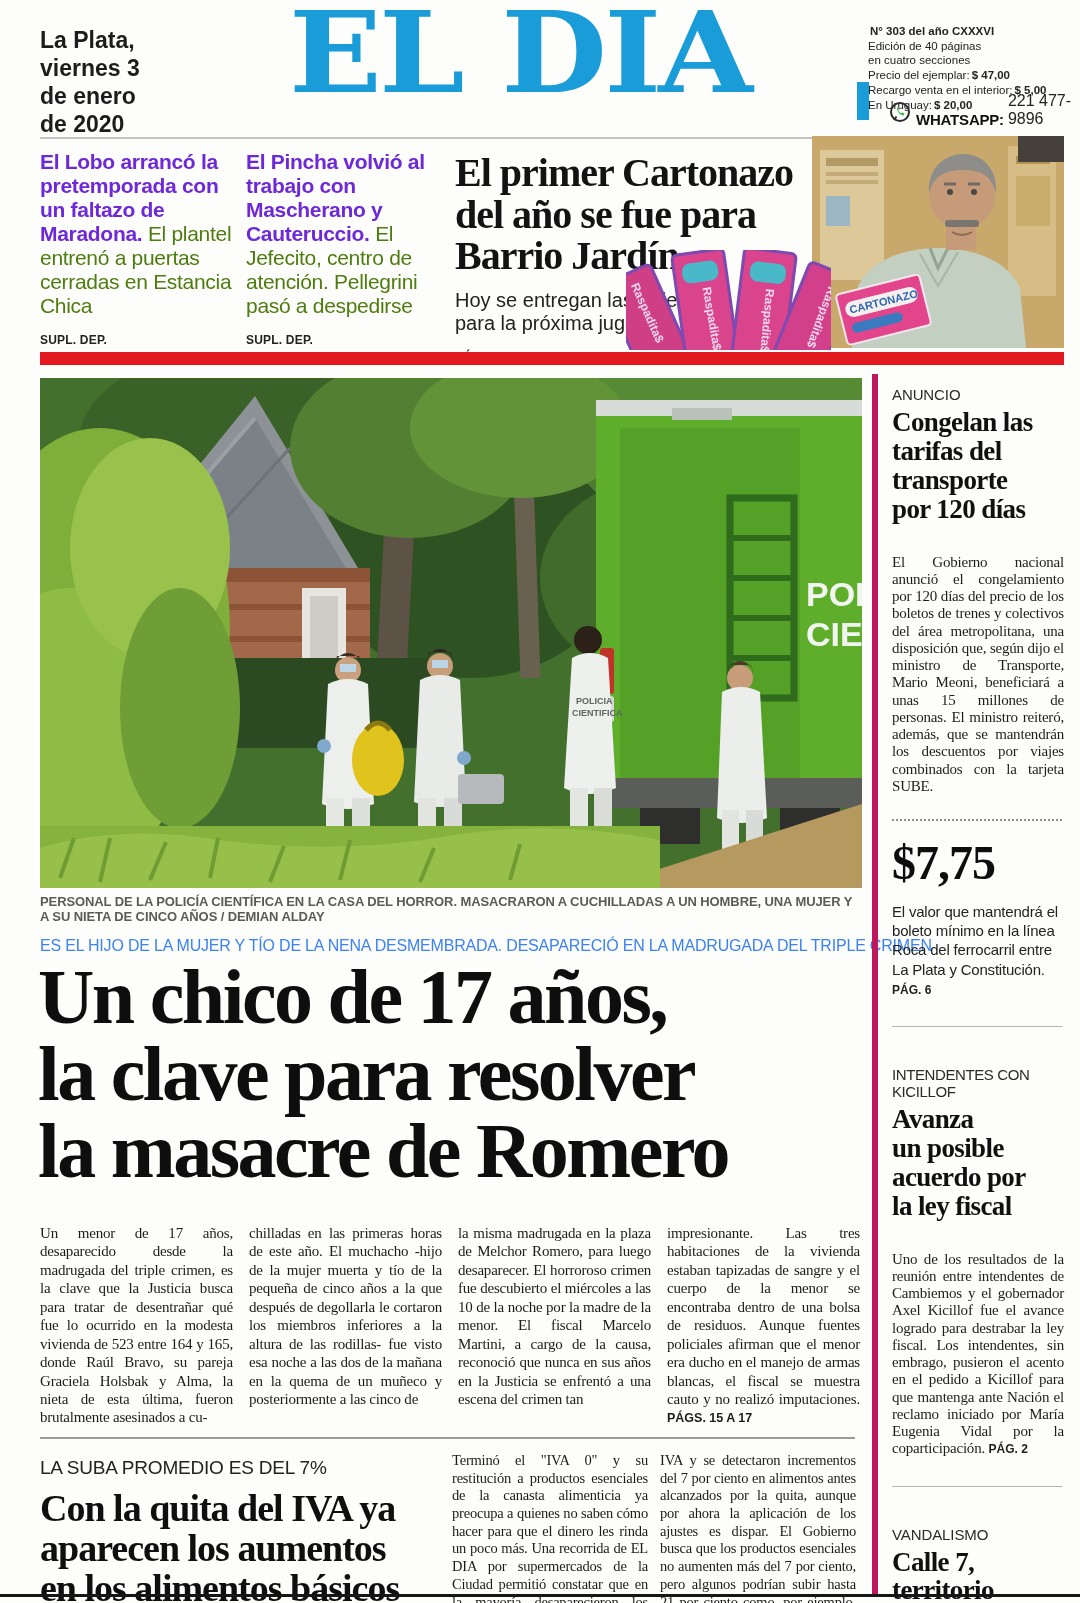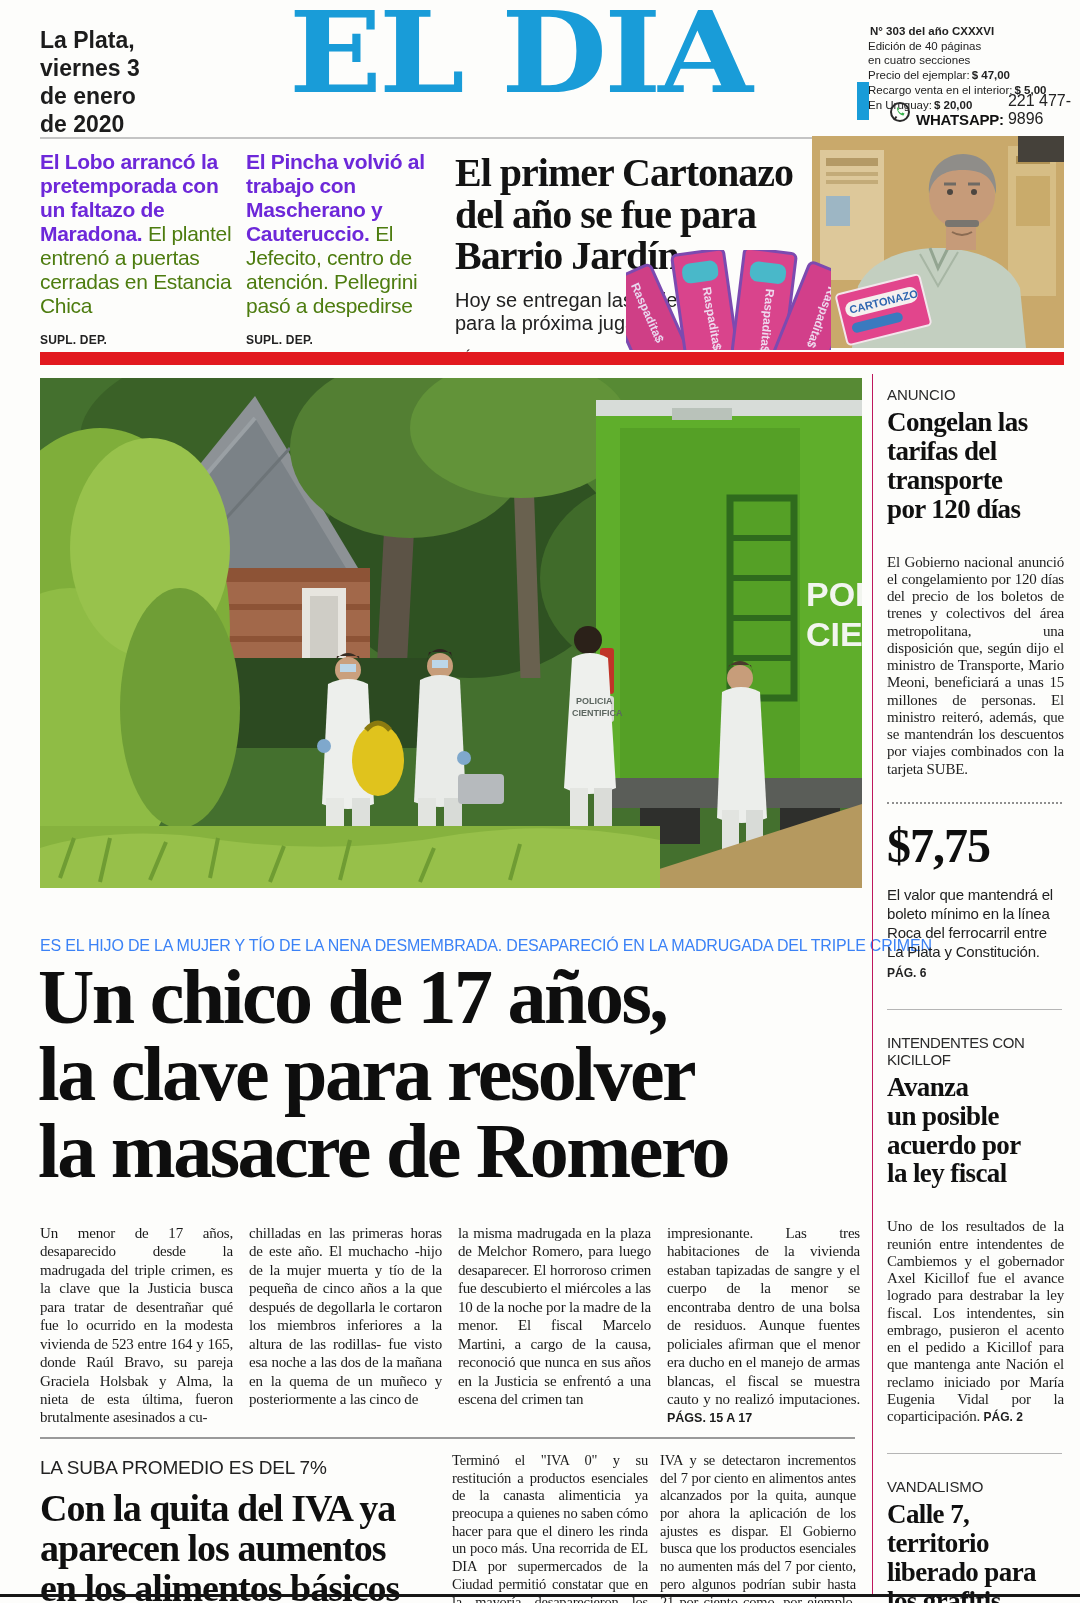--- a/index.html
+++ b/index.html
@@ -54,31 +54,31 @@
 
   
   .rule-bottom{left:40px;top:1437px;width:815px;height:2px;background:#9a9a9a;}
   .bottom-left{left:40px;top:1457px;width:410px;}
   .kicker-sm{font-size:19px;color:#222;letter-spacing:-.2px;font-family:"Liberation Sans",sans-serif;}
   .bottom-left h2{margin:10px 0 0 0;font-size:38px;line-height:1.05;letter-spacing:-1px;color:#0f0f0f;}
   .bottom-cols{left:452px;top:1452px;width:404px;display:flex;gap:12px;}
   .bbcol{width:196px;font-size:14.5px;line-height:1.22;text-align:justify;color:#1b1b1b;letter-spacing:-.2px;}
 
   
-  .right-col{left:872px;top:374px;width:192px;height:1221px;border-left:1px solid #be185d;
+  .right-col{left:872px;top:374px;width:192px;height:1221px;border-left:6px solid #be185d;
              padding-left:14px;box-sizing:border-box;}
   .rc-kicker{font-size:15px;color:#2a2a2a;letter-spacing:-.1px;font-family:"Liberation Sans",sans-serif;}
   .rc-h{font-family:"Liberation Serif",serif;font-weight:bold;font-size:27px;line-height:1.07;letter-spacing:-.6px;color:#101010;margin:5px 0 0 0;}
   .rc-body{font-family:"Liberation Serif",serif;font-size:15px;line-height:1.15;text-align:justify;color:#1d1d1d;letter-spacing:-.2px;margin-top:30px;}
   .rc-body b,.fare-body b{font-family:"Liberation Sans",sans-serif;font-size:12px;letter-spacing:0;}
   .dotted{border:none;border-top:2px dotted #8f8f8f;margin:24px 2px 0 0;}
   .solid{border:none;border-top:1px solid #b5b5b5;margin:28px 2px 0 0;}
   .fare-amount{font-family:"Liberation Serif",serif;font-weight:bold;font-size:48px;letter-spacing:-1px;color:#0e0e0e;margin-top:14px;}
   .fare-body{font-size:15px;line-height:1.28;color:#222;margin-top:12px;letter-spacing:-.2px;}
-  .mt24{margin-top:24px;}
+  .mt24{margin-top:39px;}
 
   .page-bottom{left:0;top:1594px;width:1080px;height:3px;background:#161616;}
 </style>
 </head>
 <body>
 
 <div class="page">
 
   <div class="abs date-block preline">La Plata,
 viernes 3
@@ -282,20 +282,21 @@
         <rect x="706" y="432" width="17" height="72" fill="#d8dbd7"></rect>
       </g>
 
       <polygon points="560,510 822,426 822,510" fill="#b5995f"></polygon>
       <rect x="0" y="448" width="620" height="62" fill="#86b23e"></rect>
       <path d="M0 470 q80 -24 180 -8 q120 16 240 -6 q100 -14 200 6 l0 48 -620 0 z" fill="#97c04a"></path>
       <path d="M20 500 l14 -40 M60 504 l10 -44 M110 502 l16 -38 M170 500 l8 -40 M230 504 l14 -36 M300 502 l10 -40 M380 504 l14 -34 M470 502 l10 -36" stroke="#6f9c33" stroke-width="4"></path>
     </svg>
   </div>
 
+  <div class="abs caption">PERSONAL DE LA POLICÍA CIENTÍFICA EN LA CASA DEL HORROR. MASACRARON A CUCHILLADAS A UN HOMBRE, UNA MUJER Y A SU NIETA DE CINCO AÑOS / DEMIAN ALDAY</div>
 
   <div class="abs kicker-main">ES EL HIJO DE LA MUJER Y TÍO DE LA NENA DESMEMBRADA. DESAPARECIÓ EN LA MADRUGADA DEL TRIPLE CRIMEN</div>
   <h1 class="abs headline-main serif preline" style="margin:0;">Un chico de 17 años,
 la clave para resolver
 la masacre de Romero</h1>
 
   <div class="abs body-cols">
     <div class="bcol serif">Un menor de 17 años, desaparecido desde la madrugada del triple crimen, es la clave que la Justicia busca para tratar de desentrañar qué fue lo ocurrido en la modesta vivienda de 523 entre 164 y 165, donde Raúl Bravo, su pareja Graciela Holsbak y Alma, la nieta de esta última, fueron brutalmente asesinados a cu-</div>
     <div class="bcol serif">chilladas en las primeras horas de este año. El muchacho -hijo de la mujer muerta y tío de la pequeña de cinco años a la que después de degollarla le cortaron los miembros inferiores a la altura de las rodillas- fue visto esa noche a las dos de la mañana en la quema de un muñeco y posteriormente a las cinco de</div>
     <div class="bcol serif">la misma madrugada en la plaza de Melchor Romero, para luego desaparecer. El horroroso crimen fue descubierto el miércoles a las 10 de la noche por la madre de la menor. El fiscal Marcelo Martini, a cargo de la causa, reconoció que nunca en sus años en la Justicia se enfrentó a una escena del crimen tan</div>

